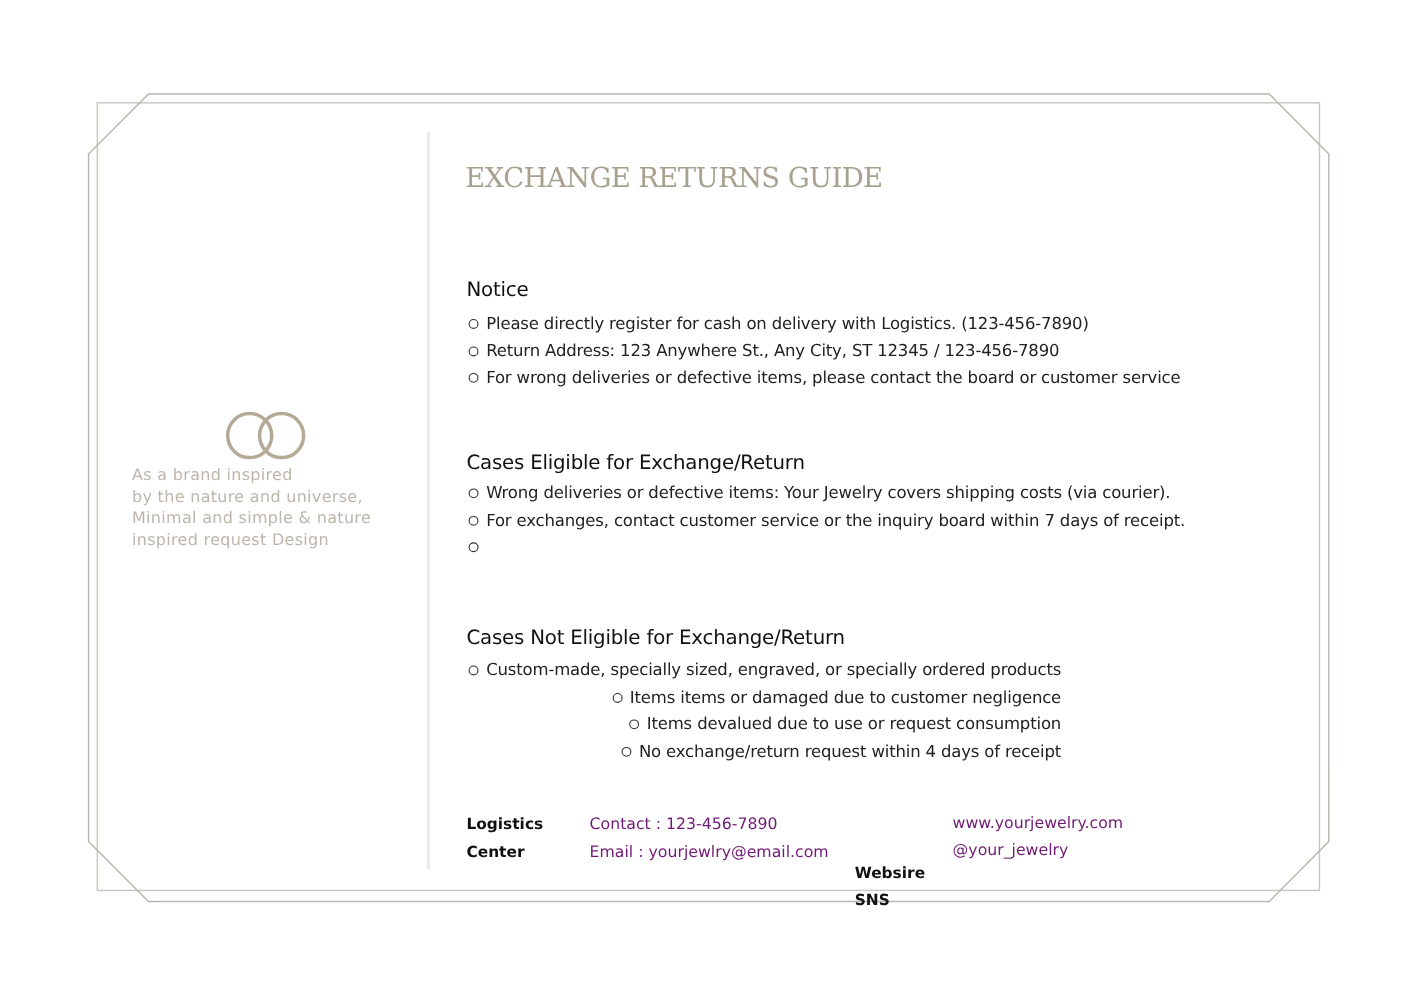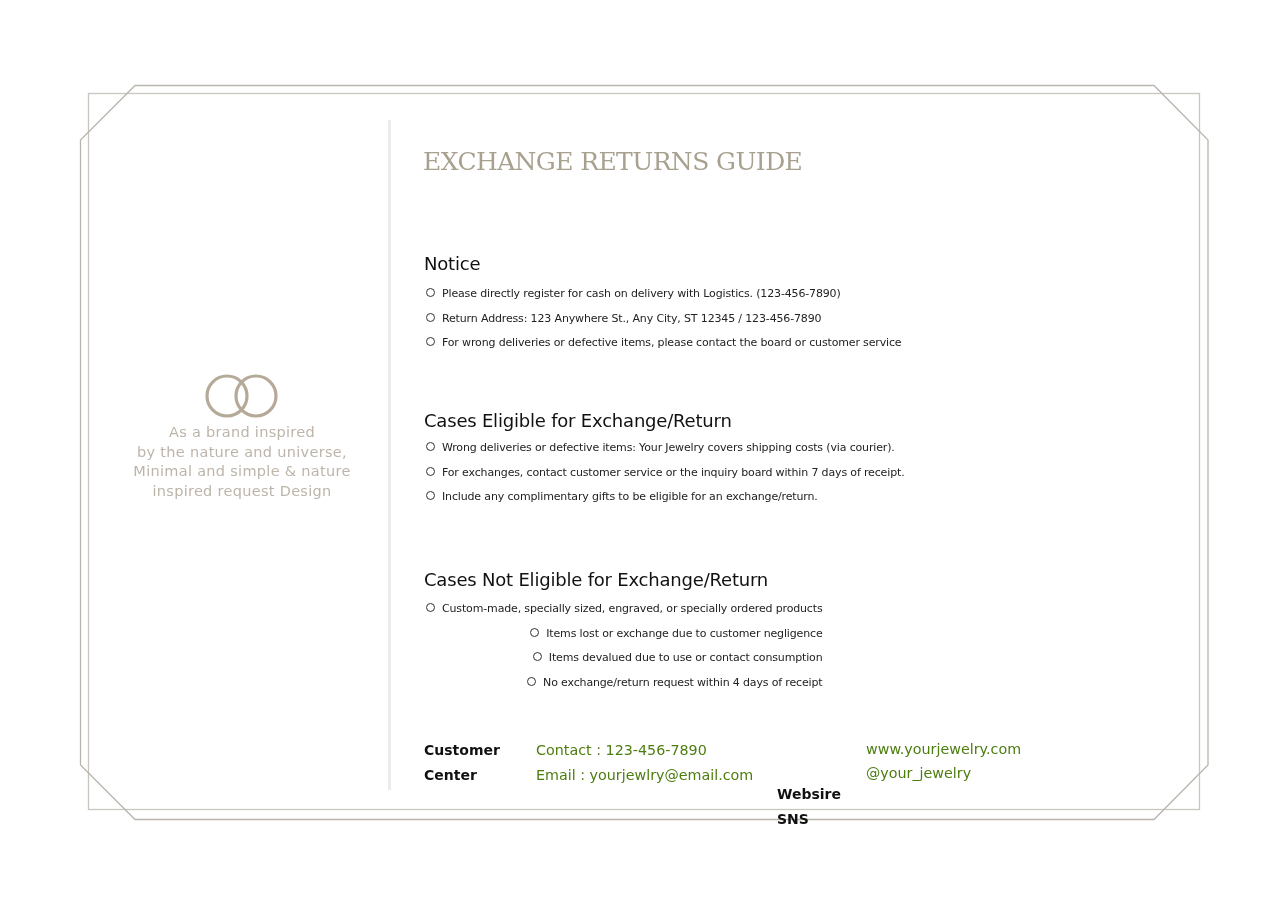--- a/index.html
+++ b/index.html
@@ -1,34 +1,34 @@
 <!DOCTYPE html>
 <html><head>
 <meta charset="utf-8">
 <style>
   html, body { margin: 0; padding: 0; background: #ffffff; }
   body { width: 1280px; height: 905px; position: relative; overflow: hidden;
          font-family: "DejaVu Sans", sans-serif; color: #1a1a1a; }
   .frame { position: absolute; left: 0; top: 0; width: 1280px; height: 905px; }
   .divider { position: absolute; left: 388px; top: 120px; width: 3px; height: 670px; background: #ebebeb; }
-  .brand { position: absolute; left: 120px; top: 372px; width: 244px; text-align: center; }
+  .brand { position: absolute; left: 120px; top: 372px; width: 244px; }
   .rings { display: block; margin: 0 auto; }
   .tagline { color: #bdb5aa; font-size: 14.5px; line-height: 19.7px; letter-spacing: 0.3px; margin-top: 3px; }
   .tagline div { white-space: nowrap; }
   .title { position: absolute; left: 423px; top: 147px; font-family: "DejaVu Serif", "Liberation Serif", serif;
            font-size: 25px; color: #a9a190; letter-spacing: -0.6px; white-space: nowrap; }
   .section { position: absolute; left: 424px; }
   .section h2 { margin: 0; font-size: 18px; font-weight: normal; color: #111; letter-spacing: -0.2px; white-space: nowrap; }
   .section ul { list-style: none; margin: 0; padding: 0; }
-  .section li { font-size: 11px; line-height: 24.5px; color: #222; white-space: nowrap; letter-spacing: -0.15px; }
+  .section li { font-size: 15px; line-height: 24.5px; color: #222; white-space: nowrap; letter-spacing: -0.15px; }
   .bullet { display: inline-block; width: 9px; height: 9px; border: 1.2px solid #333; border-radius: 50%;
             margin-right: 7px; margin-left: 2px; vertical-align: 0px; box-sizing: border-box; }
   .footer { position: absolute; top: 738px; font-size: 14.3px; line-height: 24.5px; white-space: nowrap; }
   .footer .lbl { font-weight: bold; color: #111; font-size: 14px; }
-  .footer .val { color: #4d7c0f; }
+  .footer .val { color: #701a75; }
 </style>
 </head>
 <body>
 
 <svg class="frame" width="1280" height="905" viewBox="0 0 1280 905">
   <rect x="88.5" y="93.5" width="1111" height="716" fill="none" stroke="#c9c6bf" stroke-width="1.3"></rect>
   <polygon points="135,85.5 1154,85.5 1208,140 1208,765 1154,819.5 135,819.5 80.5,765 80.5,140" fill="none" stroke="#b9b5ad" stroke-width="1.3"></polygon>
 </svg>
 
 <div class="divider"></div>
@@ -55,36 +55,36 @@
     <li><span class="bullet"></span><span>Return Address: 123 Anywhere St., Any City, ST 12345 / 123-456-7890</span></li>
     <li><span class="bullet"></span><span>For wrong deliveries or defective items, please contact the board or customer service</span></li>
   </ul>
 </div>
 
 <div class="section" style="top:410px;">
   <h2>Cases Eligible for Exchange/Return</h2>
   <ul style="margin-top:5px;">
     <li><span class="bullet"></span><span>Wrong deliveries or defective items: Your Jewelry covers shipping costs (via courier).</span></li>
     <li><span class="bullet"></span><span>For exchanges, contact customer service or the inquiry board within 7 days of receipt.</span></li>
-    <li><span class="bullet"></span><span>Include any complimentary gifts to be eligible for an exchange/return.</span></li>
+    <li><span class="bullet"></span></li>
   </ul>
 </div>
 
 <div class="section" style="top:569px;">
   <h2>Cases Not Eligible for Exchange/Return</h2>
   <ul style="margin-top:7px;text-align:right;">
     <li><span class="bullet"></span><span>Custom-made, specially sized, engraved, or specially ordered products</span></li>
-    <li><span class="bullet"></span><span>Items lost or exchange due to customer negligence</span></li>
-    <li><span class="bullet"></span><span>Items devalued due to use or contact consumption</span></li>
+    <li><span class="bullet"></span><span>Items items or damaged due to customer negligence</span></li>
+    <li><span class="bullet"></span><span>Items devalued due to use or request consumption</span></li>
     <li><span class="bullet"></span><span>No exchange/return request within 4 days of receipt</span></li>
   </ul>
 </div>
 
 <div class="footer" style="left:424px;">
-  <div class="lbl">Customer</div>
+  <div class="lbl">Logistics</div>
   <div class="lbl">Center</div>
 </div>
 <div class="footer" style="left:536px;">
   <div class="val">Contact : 123-456-7890</div>
   <div class="val">Email : yourjewlry@email.com</div>
 </div>
 <div class="footer" style="left:777px;margin-top:44px;">
   <div class="lbl">Websire</div>
   <div class="lbl">SNS</div>
 </div>

